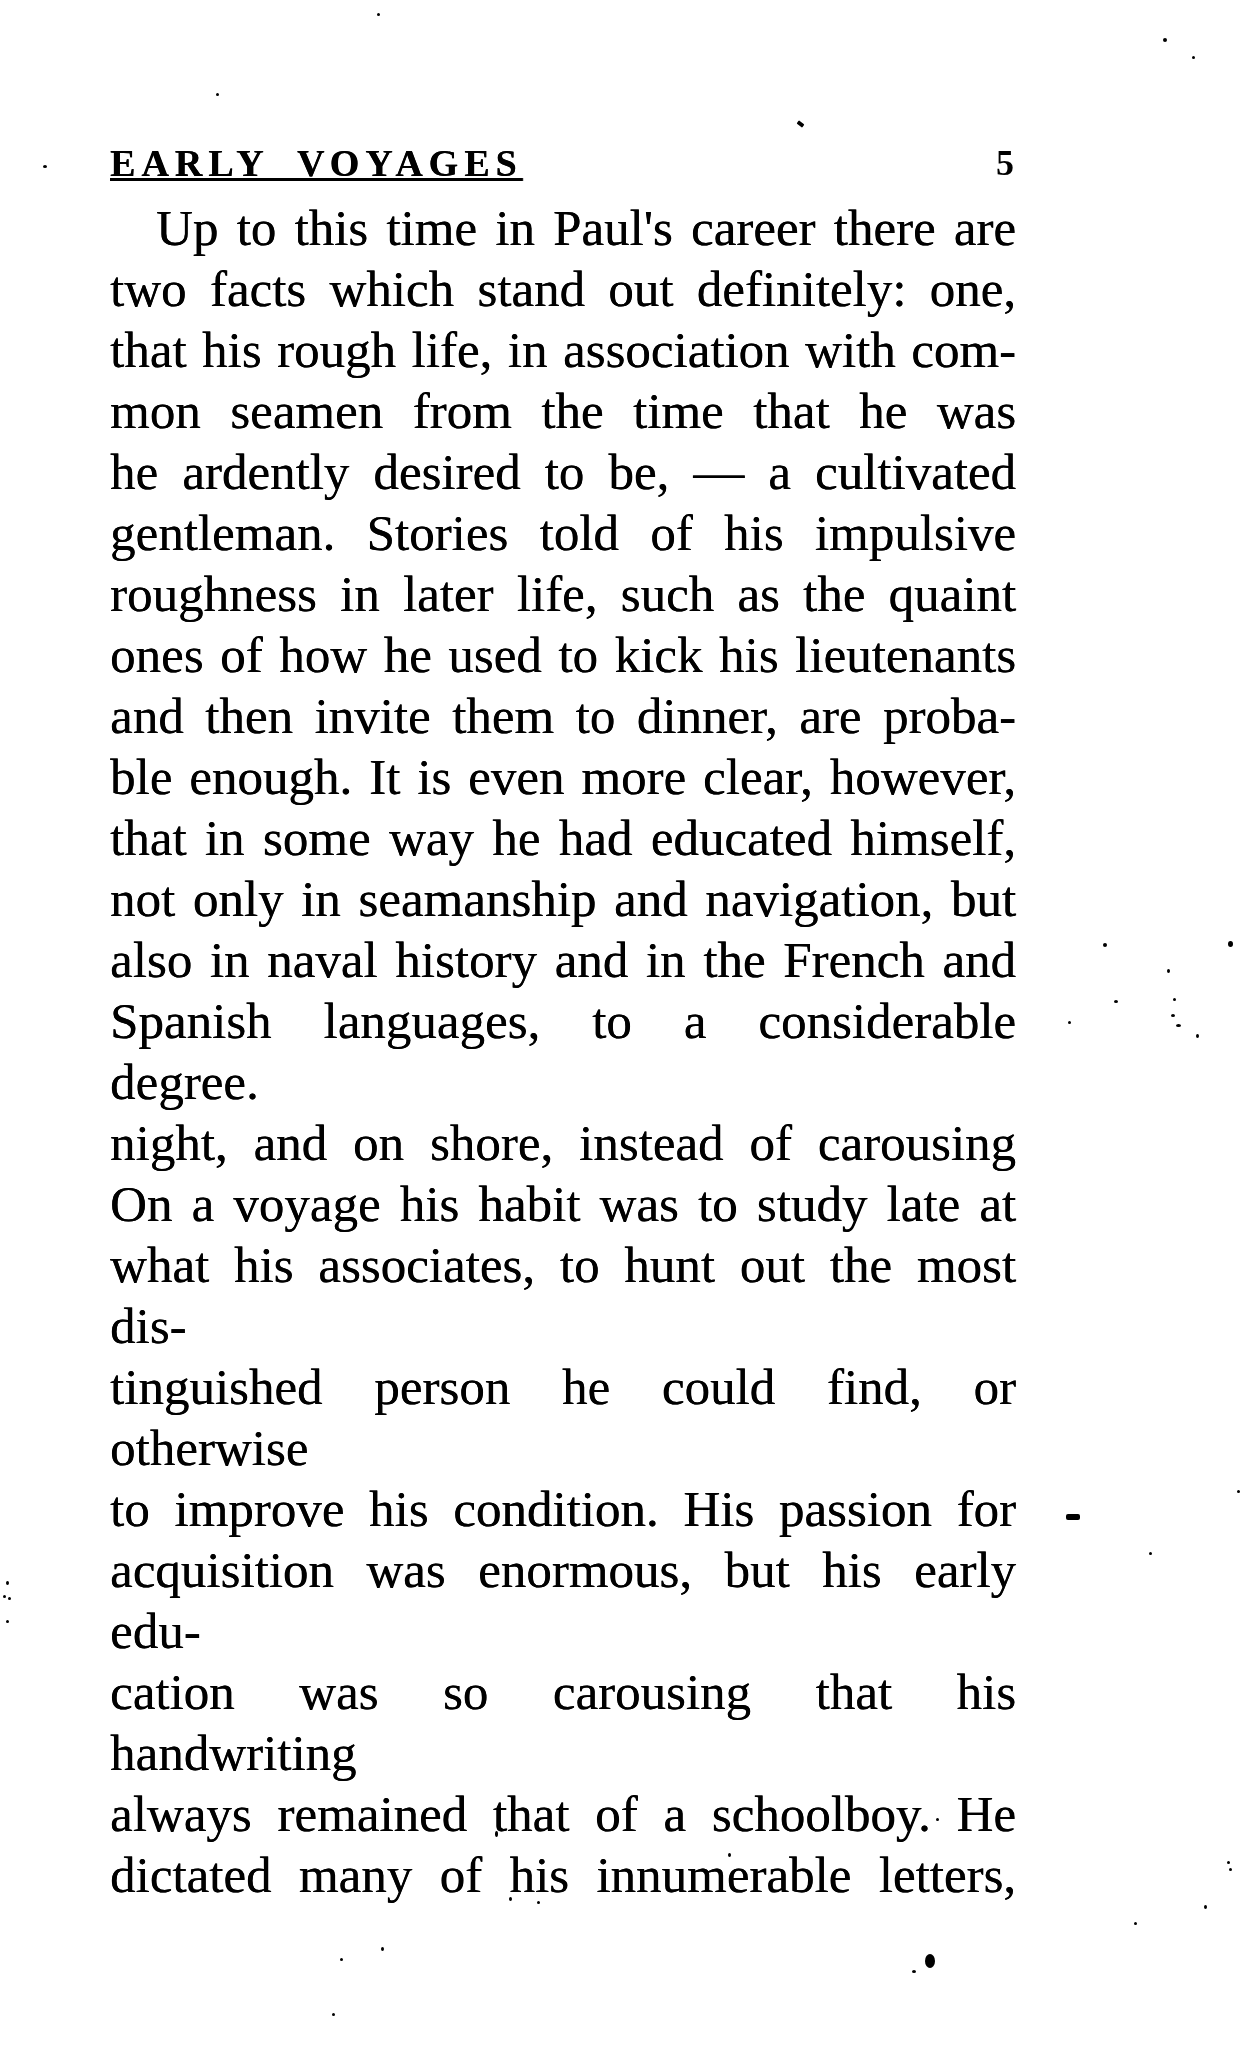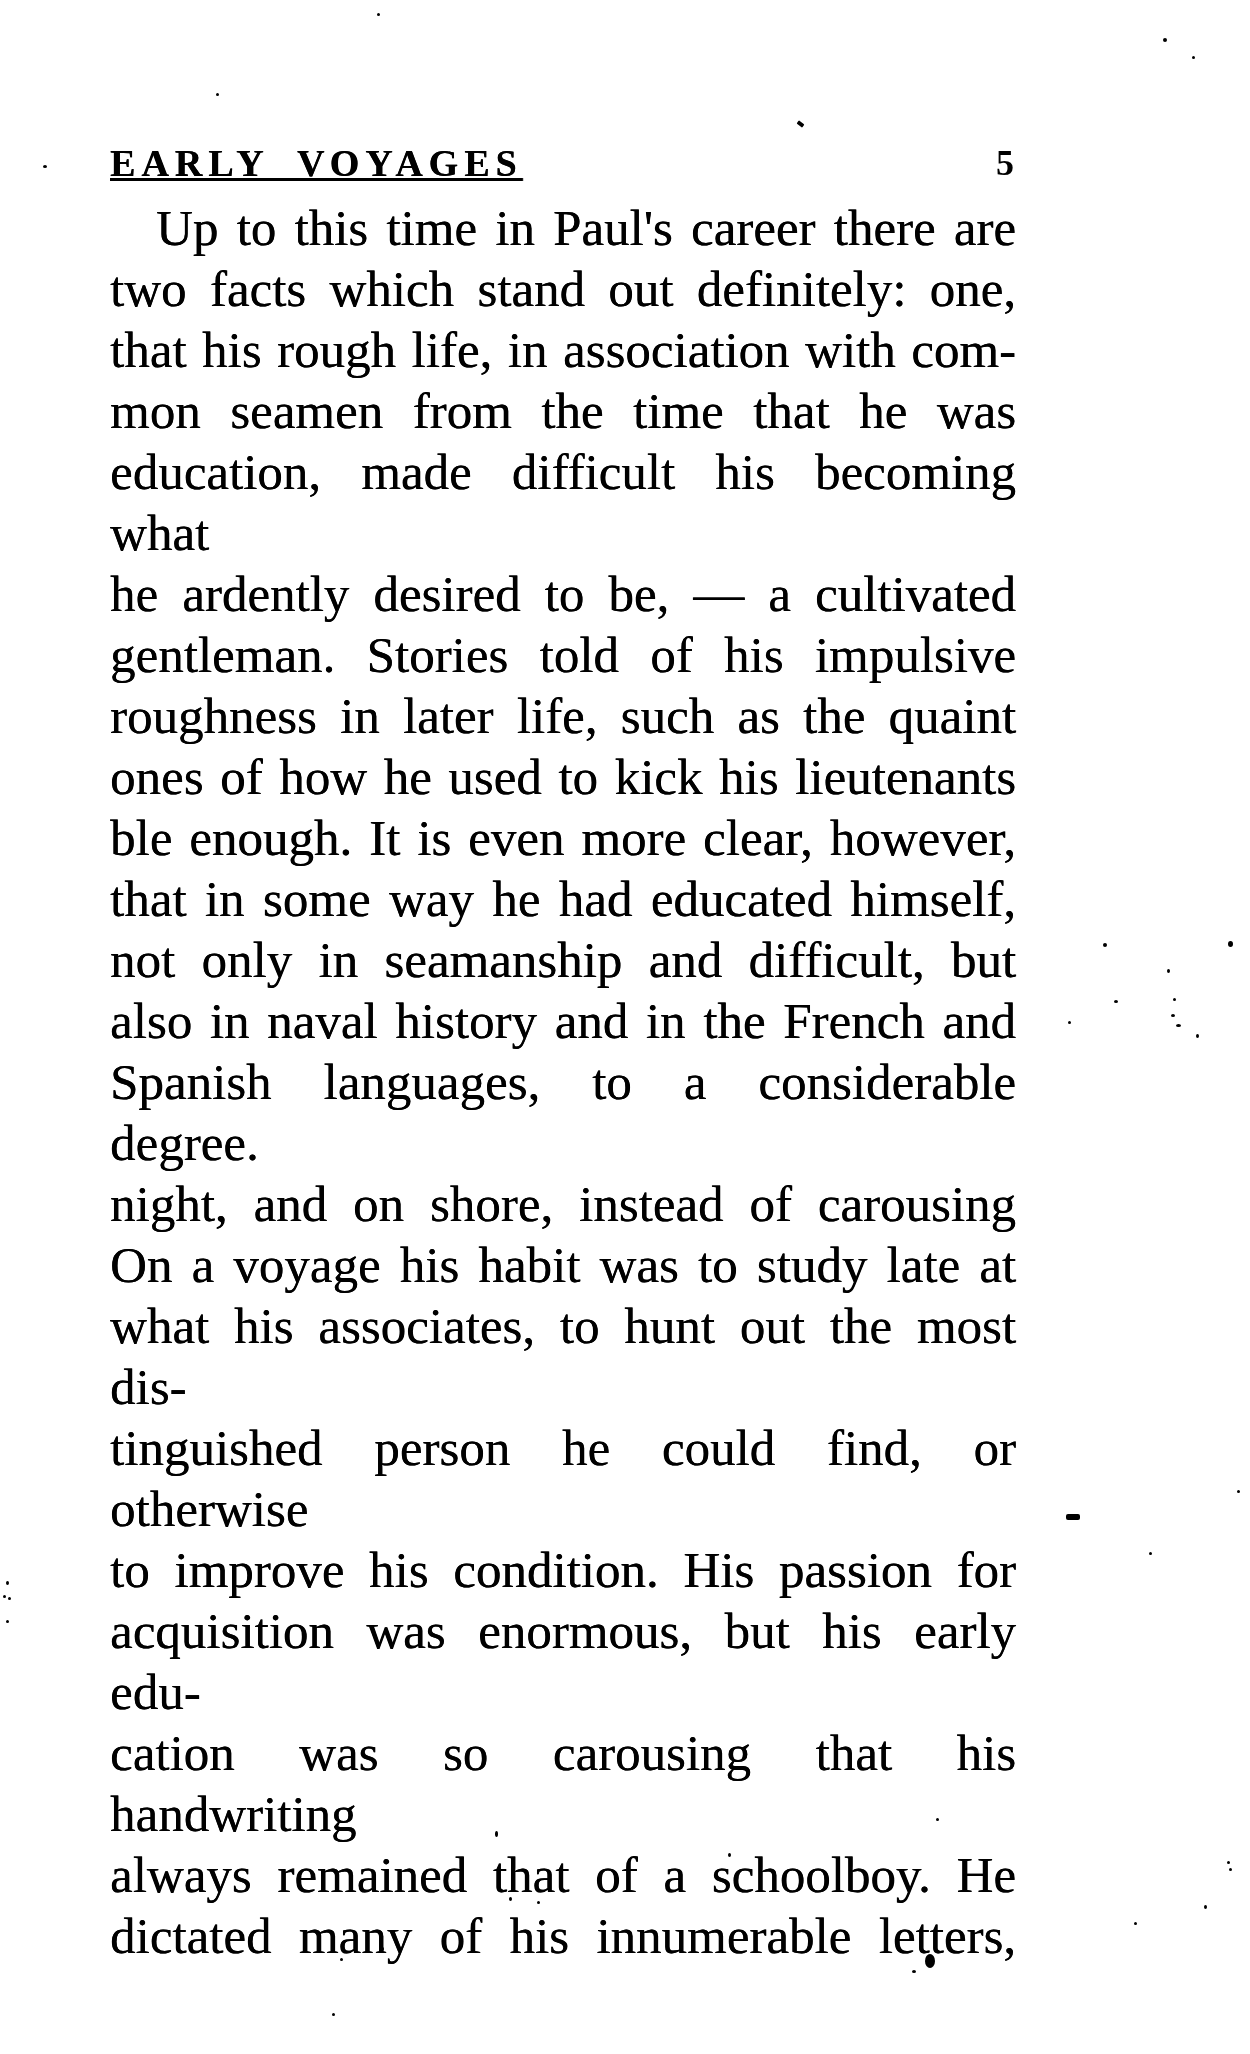--- a/index.html
+++ b/index.html
@@ -69,28 +69,28 @@
   <header class="running-head">
     <span class="head-title">EARLY VOYAGES</span>
     <span class="folio">5</span>
   </header>
 
   <main class="text-block" id="text-block">
       <div class="line indent">Up to this time in Paul's career there are</div>
       <div class="line">two facts which stand out definitely: one,</div>
       <div class="line">that his rough life, in association with com-</div>
       <div class="line">mon seamen from the time that he was</div>
-      <div class="line">education, made difficult his becoming what</div>
       <div class="line">he ardently desired to be, — a cultivated</div>
       <div class="line">gentleman.  Stories told of his impulsive</div>
       <div class="line">roughness in later life, such as the quaint</div>
       <div class="line">ones of how he used to kick his lieutenants</div>
+      <div class="line">and then invite them to dinner, are proba-</div>
       <div class="line">ble enough.  It is even more clear, however,</div>
       <div class="line">that in some way he had educated himself,</div>
-      <div class="line">not only in seamanship and difficult, but</div>
+      <div class="line">not only in seamanship and navigation, but</div>
       <div class="line">also in naval history and in the French and</div>
       <div class="line">Spanish languages, to a considerable degree.</div>
       <div class="line">night, and on shore, instead of carousing</div>
       <div class="line">On a voyage his habit was to study late at</div>
       <div class="line">what his associates, to hunt out the most dis-</div>
       <div class="line">tinguished person he could find, or otherwise</div>
       <div class="line">to improve his condition.  His passion for</div>
       <div class="line">acquisition was enormous, but his early edu-</div>
       <div class="line">cation was so carousing that his handwriting</div>
       <div class="line">always remained that of a schoolboy.  He</div>

